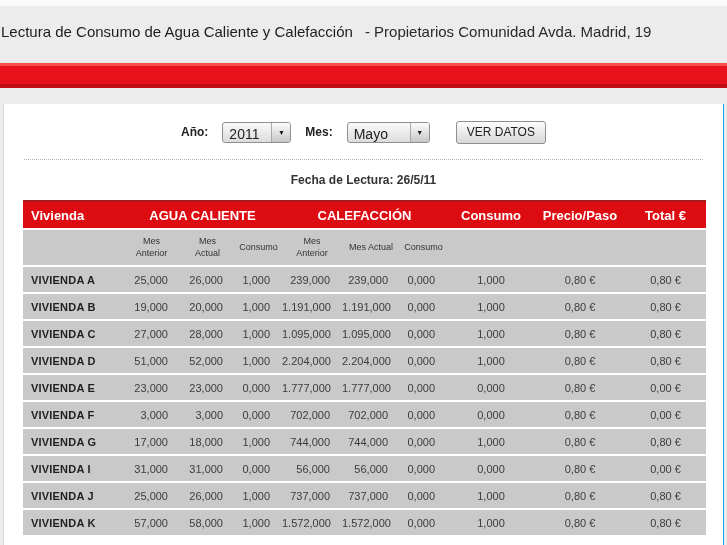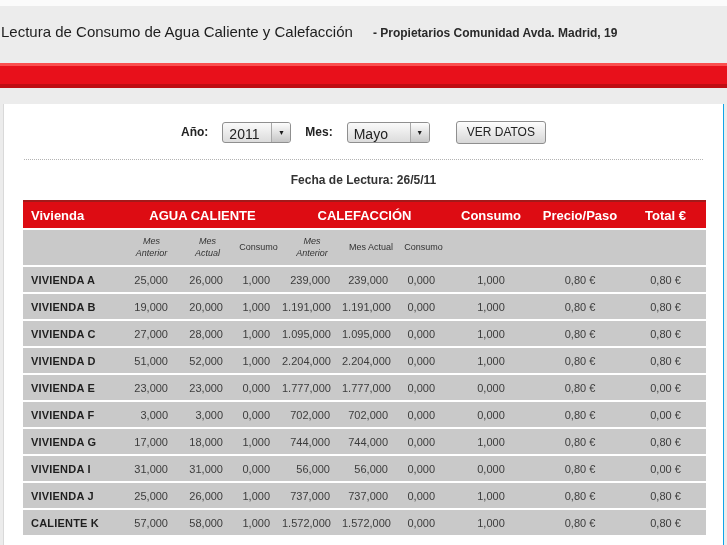--- a/index.html
+++ b/index.html
@@ -10,21 +10,21 @@
   }
   .page { width: 727px; height: 545px; position: relative; }
 
   
   .titlebar {
     height: 63px;
     background: linear-gradient(180deg, #fbfbfb 0 6px, #ececec 6px 100%);
     padding: 23px 8px 0 1px;
   }
   .title-bold { font-size: 15px; font-weight: normal; color: #1d1d1d; }
-  .title-rest { font-size: 12px; font-weight: bold; color: #2a2a2a; margin-left: 20px; }
+  .title-rest { font-size: 15px; font-weight: normal; color: #2a2a2a; margin-left: 12px; }
 
   
   .red-band {
     height: 25px;
     background: linear-gradient(180deg, #fb4f4f 0 3px, #e8101b 3px 21px, #bf0d13 21px 100%);
   }
 
   
   .content {
     margin: 16px 3px;
@@ -103,21 +103,21 @@
   tr.red-row th.h-viv { text-align: left; padding-left: 8px; }
   tr.sub-row td {
     background: #c9c9c9;
     color: #333;
     font-size: 9px;
     height: 35px;
     text-align: center;
     vertical-align: middle;
     line-height: 1.3;
   }
-  tr.sub-row td.wrap2 span { display: inline-block; max-width: 42px; font-style: italic; }
+  tr.sub-row td.wrap2 span { display: inline-block; max-width: 42px; }
   tr.data-row th, tr.data-row td {
     background: #c9c9c9;
     height: 25px;
     vertical-align: middle;
     font-size: 11px;
   }
   tr.data-row th {
     text-align: left;
     padding-left: 8px;
     font-weight: bold;
@@ -300,21 +300,21 @@
             <td class="num">26,000</td>
             <td class="num">1,000</td>
             <td class="num">737,000</td>
             <td class="num">737,000</td>
             <td class="num">0,000</td>
             <td class="num wide">1,000</td>
             <td class="num wide">0,80 €</td>
             <td class="num wide">0,80 €</td>
           </tr>
           <tr class="data-row">
-            <th>CALIENTE K</th>
+            <th>VIVIENDA K</th>
             <td class="num">57,000</td>
             <td class="num">58,000</td>
             <td class="num">1,000</td>
             <td class="num">1.572,000</td>
             <td class="num">1.572,000</td>
             <td class="num">0,000</td>
             <td class="num wide">1,000</td>
             <td class="num wide">0,80 €</td>
             <td class="num wide">0,80 €</td>
           </tr>

